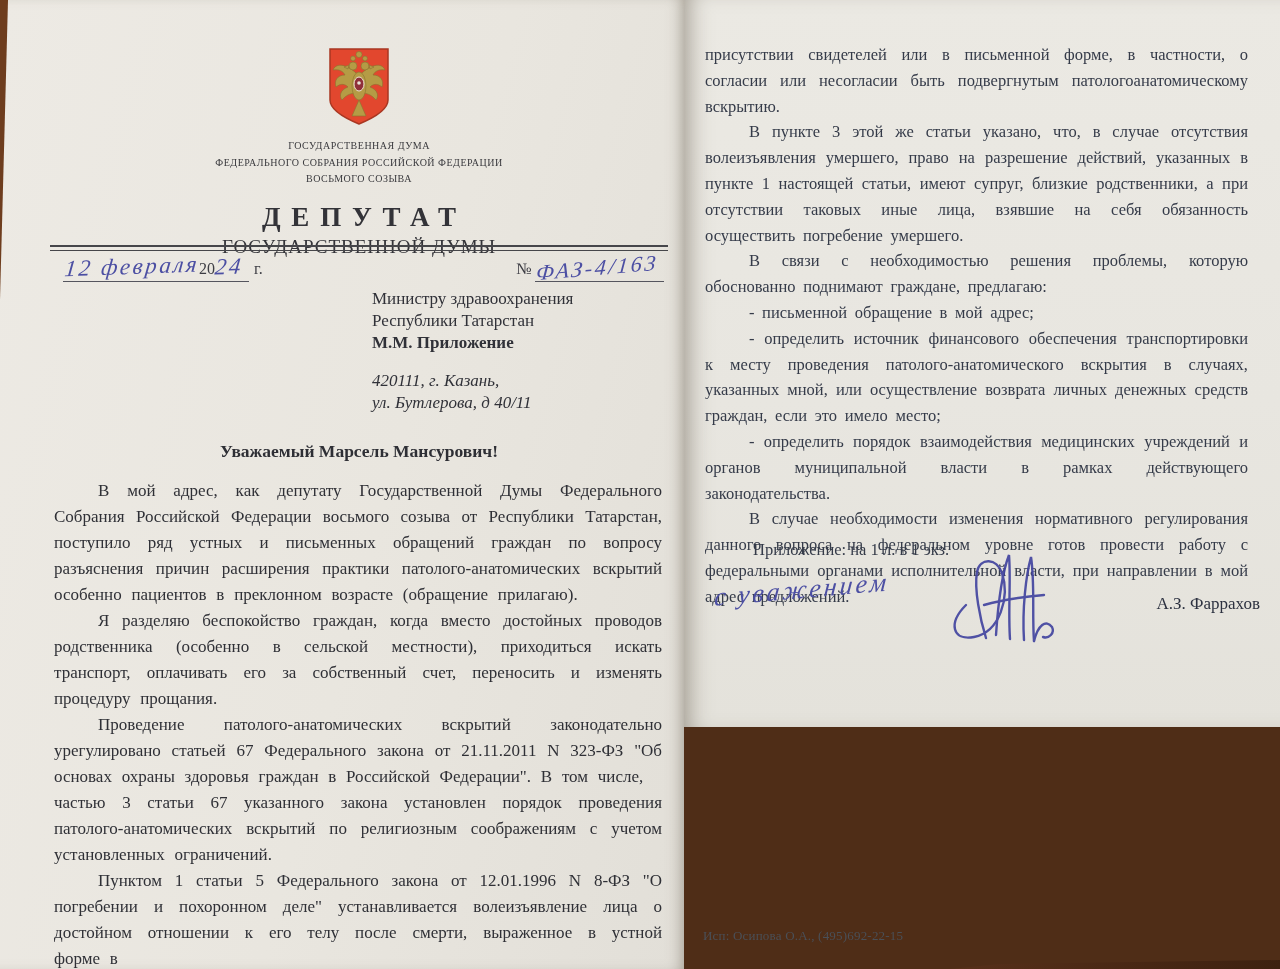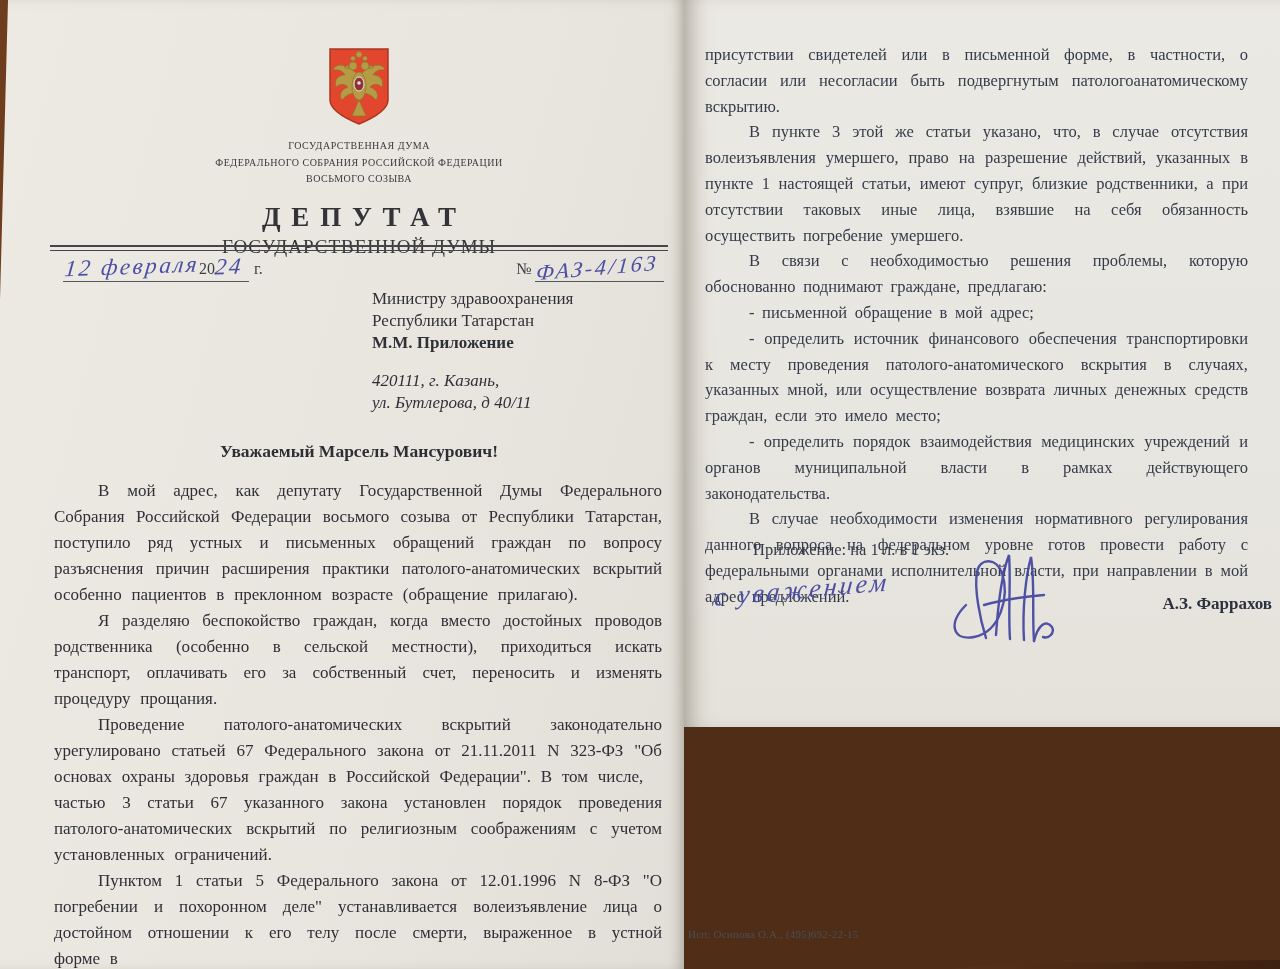--- a/index.html
+++ b/index.html
@@ -73,22 +73,22 @@
     text-align: justify; word-spacing: 3.5px;
   }
   .attachment { position: absolute; left: 21px; top: 540px; width: 543px; font-size: 16.5px; color: #353b49; text-indent: 48px; }
 
   .closing-hw {
     position: absolute; left: 30px; top: 575px;
     font-size: 26px; font-style: italic; letter-spacing: 3px;
     color: #4c4fa3; transform: rotate(-5deg) skewX(-10deg);
   }
   .sig-svg { position: absolute; left: 252px; top: 545px; }
-  .signer { position: absolute; right: 8px; top: 594px; font-weight: bold; font-size: 17px; color: #2c3140; }
-  .executor { position: absolute; left: 4px; top: 928px; font-size: 11px; color: #4a4f57; letter-spacing: 0.2px; }
+  .signer { position: absolute; right: 20px; top: 594px; font-weight: normal; font-size: 17px; color: #2c3140; }
+  .executor { position: absolute; left: 19px; top: 928px; font-size: 13px; color: #4a4f57; letter-spacing: 0.2px; }
 </style>
 </head>
 <body>
 
 <div class="photo">
 
   <div class="page page-left">
 
     <div class="letterhead">
       <svg class="arms" viewBox="0 0 66 82" xmlns="http://www.w3.org/2000/svg">

